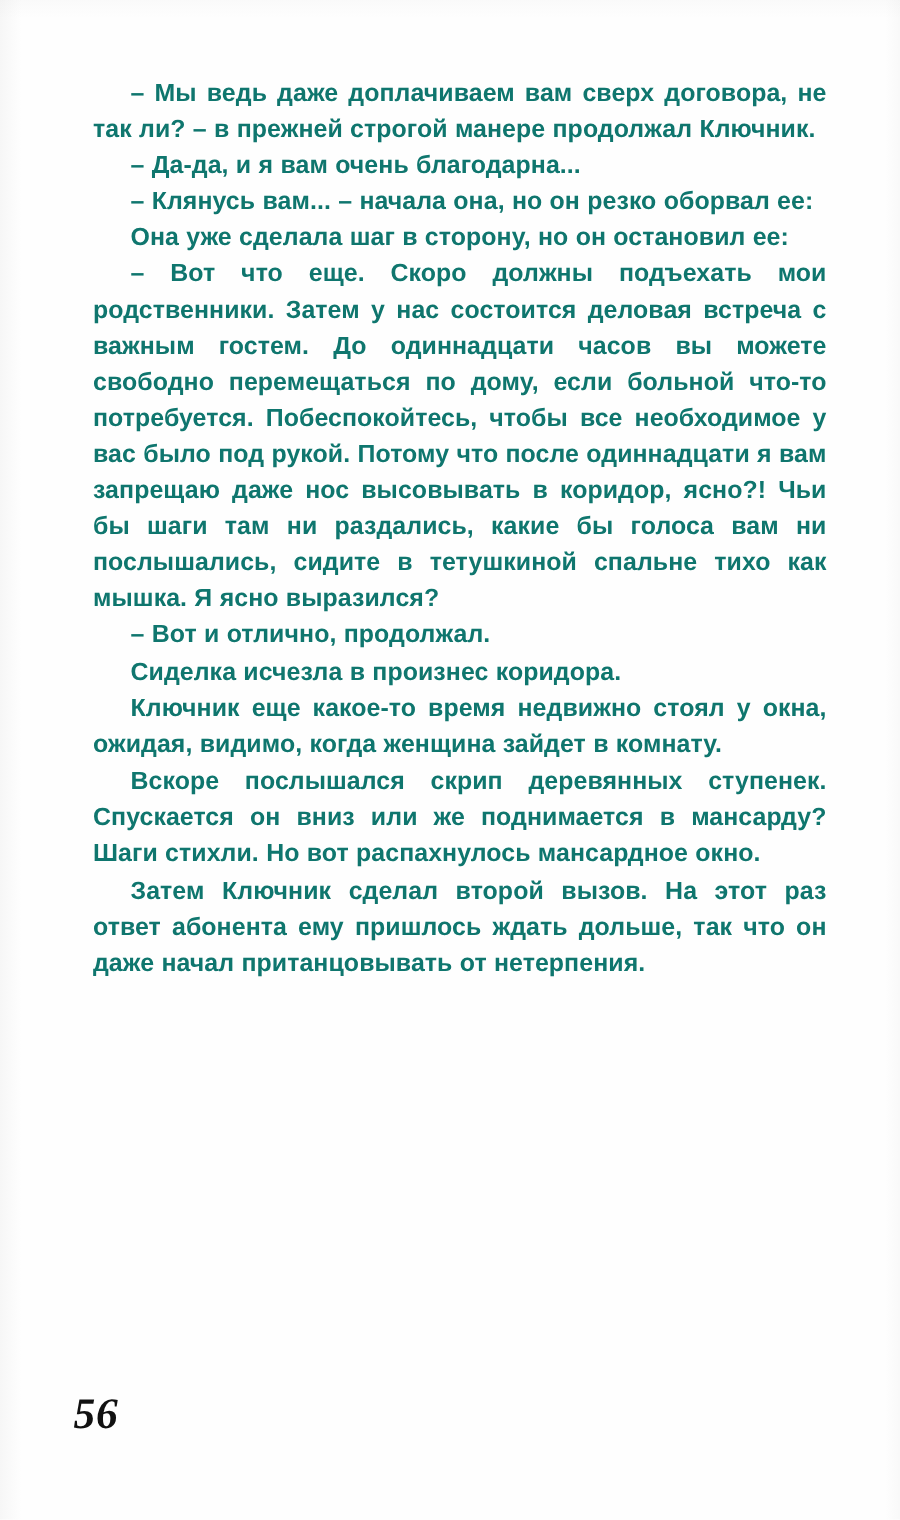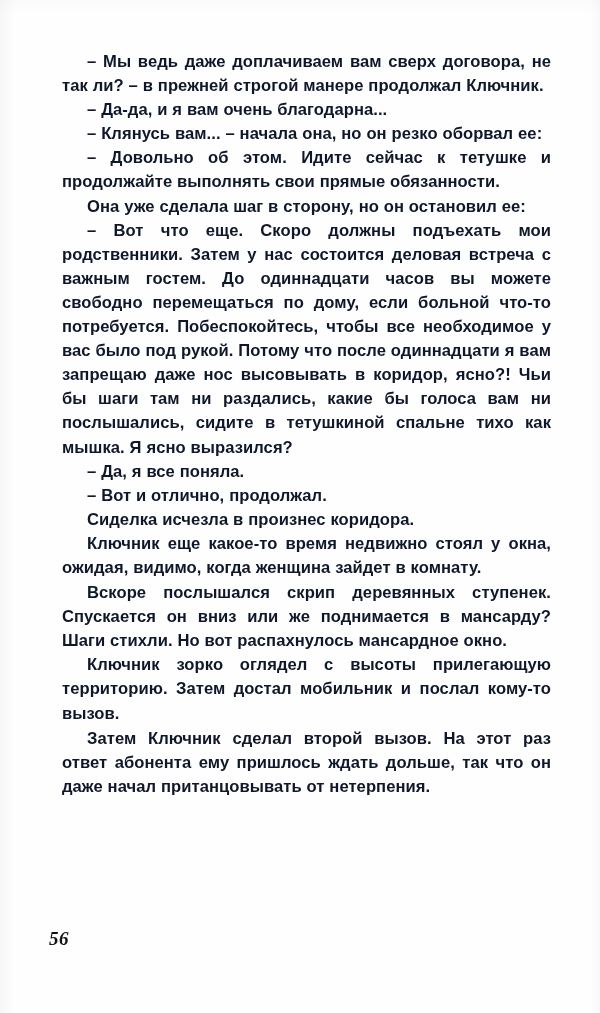--- a/index.html
+++ b/index.html
@@ -42,59 +42,56 @@
 
   p.para {
     margin: 0;
     text-align: justify;
     text-align-last: left;
     text-indent: 25px;
     font-weight: 700;
     font-size: 16.6px;
     line-height: 24.1px;
     letter-spacing: 0.05px;
-    color: #0f172a;
+    color: #0f766e;
     word-spacing: 0.2px;
     -webkit-font-smoothing: none;
   }
 
   p.para.gap {
     margin-top: 1px;
   }
 
   .page-number {
     position: absolute;
     left: 49px;
     top: 929px;
     font-family: "Liberation Serif", "DejaVu Serif", serif;
     font-style: italic;
     font-weight: 700;
-    font-size: 19px;
+    font-size: 29px;
     line-height: 1;
     color: #111111;
     letter-spacing: 0.5px;
   }
 </style>
 </head>
 <body>
 
 <div class="page">
 
   <div class="text-block">
     <p class="para">– Мы ведь даже доплачиваем вам сверх договора, не так ли? – в прежней строгой манере продолжал Ключник.</p>
     <p class="para">– Да-да, и я вам очень благодарна...</p>
     <p class="para">– Клянусь вам... – начала она, но он резко оборвал ее:</p>
-    <p class="para">– Довольно об этом. Идите сейчас к тетушке и продолжайте выполнять свои прямые обязанности.</p>
     <p class="para">Она уже сделала шаг в сторону, но он остановил ее:</p>
     <p class="para">– Вот что еще. Скоро должны подъехать мои родственники. Затем у нас состоится деловая встреча с важным гостем. До одиннадцати часов вы можете свободно перемещаться по дому, если больной что-то потребуется. Побеспокойтесь, чтобы все необходимое у вас было под рукой. Потому что после одиннадцати я вам запрещаю даже нос высовывать в коридор, ясно?! Чьи бы шаги там ни раздались, какие бы голоса вам ни послышались, сидите в тетушкиной спальне тихо как мышка. Я ясно выразился?</p>
-    <p class="para">– Да, я все поняла.</p>
     <p class="para">– Вот и отлично, продолжал.</p>
     <p class="para">Сиделка исчезла в произнес коридора.</p>
     <p class="para">Ключник еще какое-то время недвижно стоял у окна, ожидая, видимо, когда женщина зайдет в комнату.</p>
     <p class="para gap">Вскоре послышался скрип деревянных ступенек. Спускается он вниз или же поднимается в мансарду? Шаги стихли. Но вот распахнулось мансардное окно.</p>
-    <p class="para">Ключник зорко оглядел с высоты прилегающую территорию. Затем достал мобильник и послал кому-то вызов.</p>
     <p class="para gap">Затем Ключник сделал второй вызов. На этот раз ответ абонента ему пришлось ждать дольше, так что он даже начал пританцовывать от нетерпения.</p>
 
   </div>
 
   <div class="page-number">56</div>
 
 </div>
 
 </body></html>

